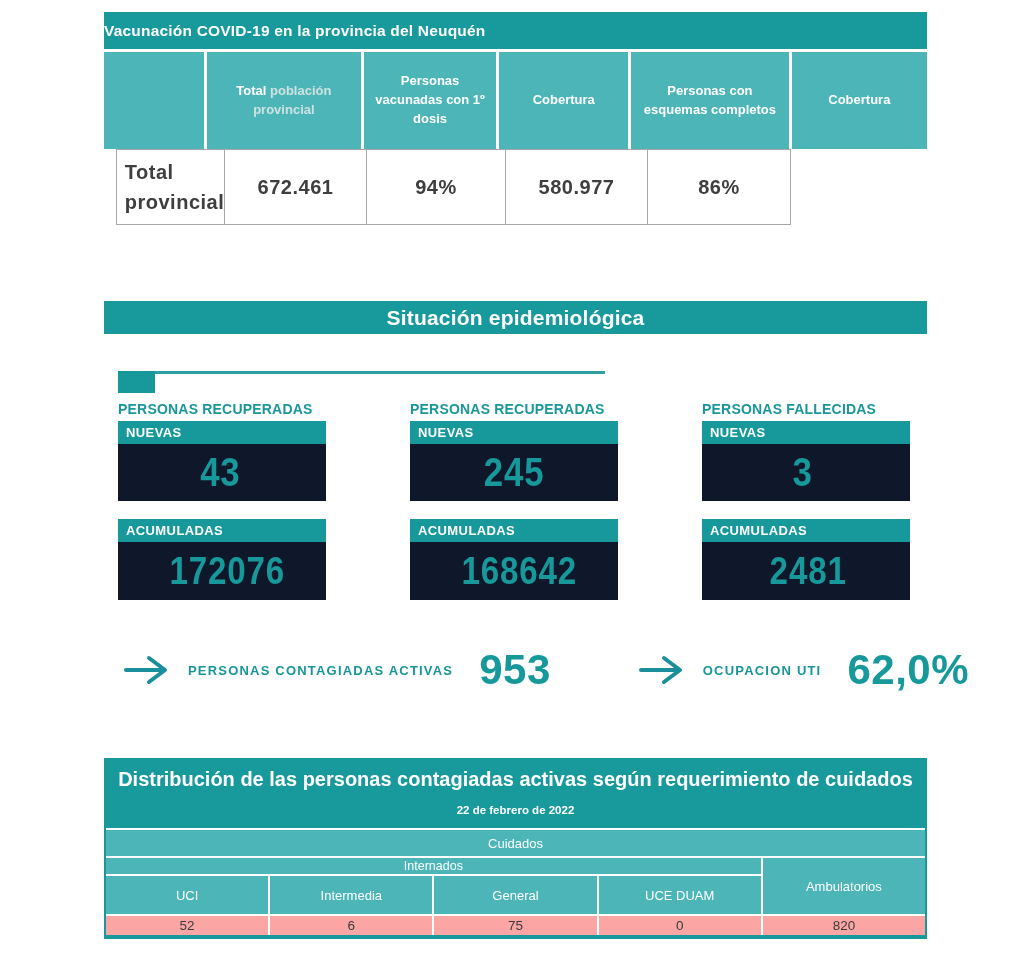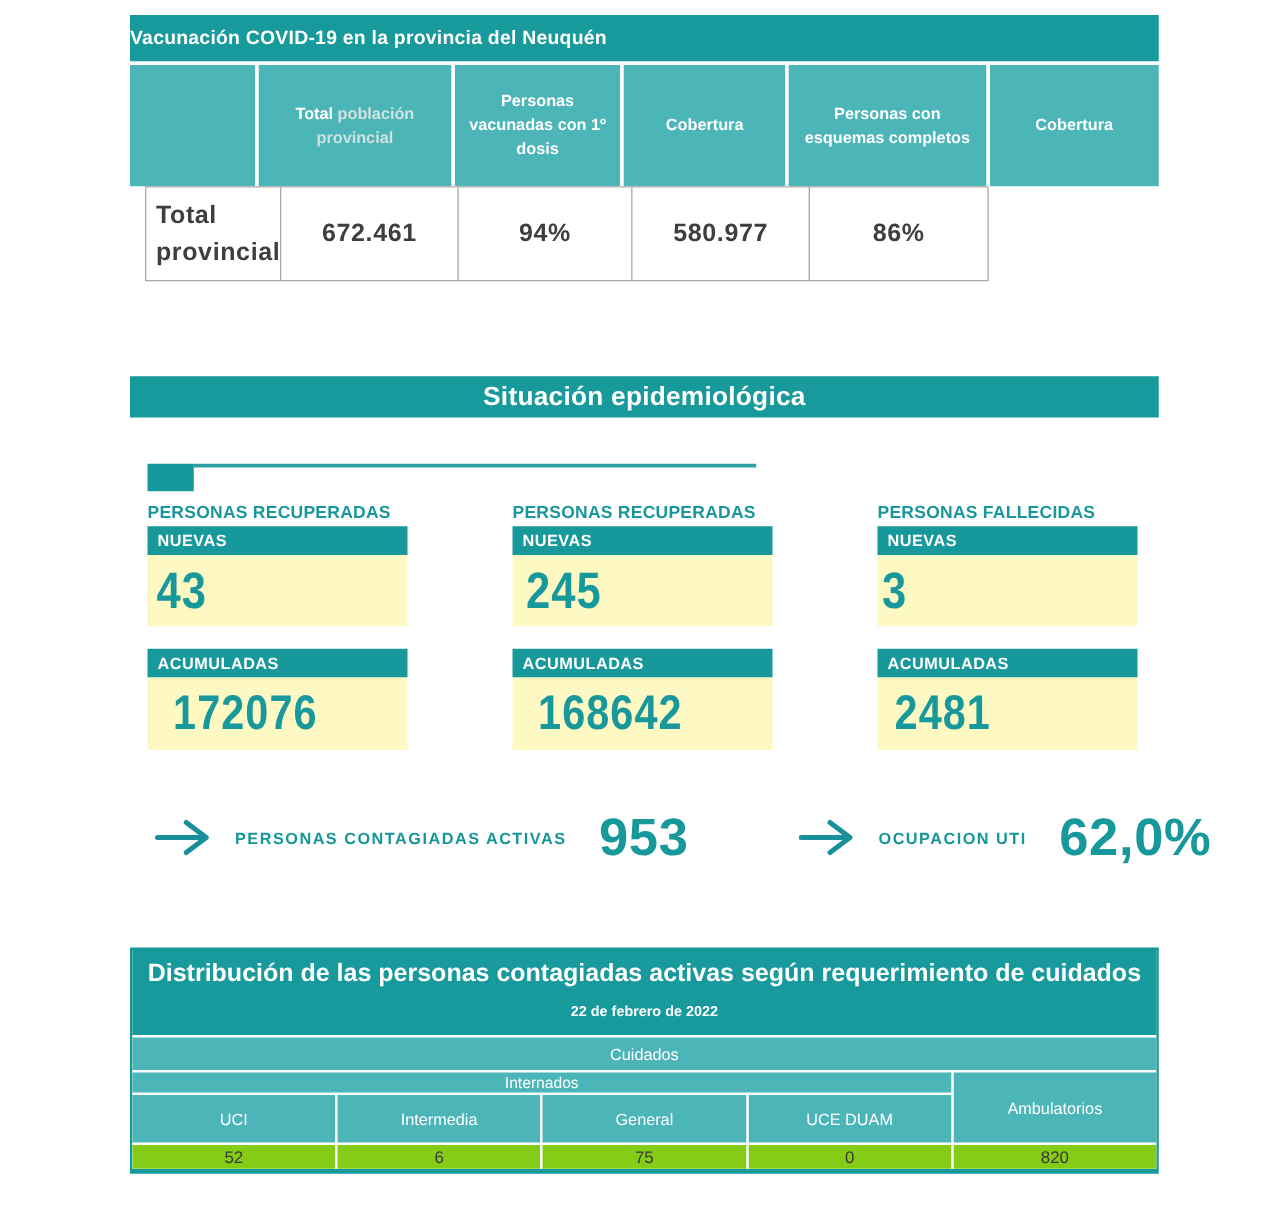--- a/index.html
+++ b/index.html
@@ -57,21 +57,21 @@
   .stat-col:last-child { margin-right: 0; }
   .stat-label {
     color: #1a979b; font-weight: bold; font-size: 14px;
     letter-spacing: .2px; margin-bottom: 4px; white-space: nowrap;
   }
   .bar {
     height: 23px; background: #17989b; color: #ffffff;
     font-weight: bold; font-size: 13px; line-height: 23px;
     padding-left: 8px; letter-spacing: .4px;
   }
-  .gbox { background: #fef9c3; height: 57px; text-align: left; padding-right: 10px; }
+  .gbox { background: #0f172a; height: 57px; text-align: center; padding-right: 10px; }
   .gbox .num {
     display: inline-block; font-weight: bold; color: #17989b;
     font-size: 41px; line-height: 56px;
     transform: scaleX(.85); transform-origin: 100% 50%;
     letter-spacing: 1px;
   }
   .acu { margin-top: 18px; }
   .acu .gbox { height: 58px; }
   .acu .gbox .num { font-size: 39px; line-height: 58px; }
 
@@ -102,21 +102,21 @@
     gap: 2px; background: #ffffff; padding-top: 2px;
   }
   .tcell {
     background: #4cb5b8; color: #ffffff; font-weight: normal; font-size: 13px;
     display: flex; align-items: center; justify-content: center; text-align: center;
   }
   .cell-cuidados   { grid-column: 1 / 6; }
   .cell-internados { grid-column: 1 / 5; font-size: 12.5px; }
   .cell-ambulatorios { grid-column: 5 / 6; grid-row: 2 / 4; }
   .vcell {
-    background: #84cc16; color: #3a3a3a; font-size: 13.5px;
+    background: #fca5a5; color: #3a3a3a; font-size: 13.5px;
     display: flex; align-items: center; justify-content: center;
   }
 </style>
 </head>
 <body>
 
 <div class="content">
 
   <section>
     <div class="vac-title">Vacunación COVID-19 en la provincia del Neuquén</div>

